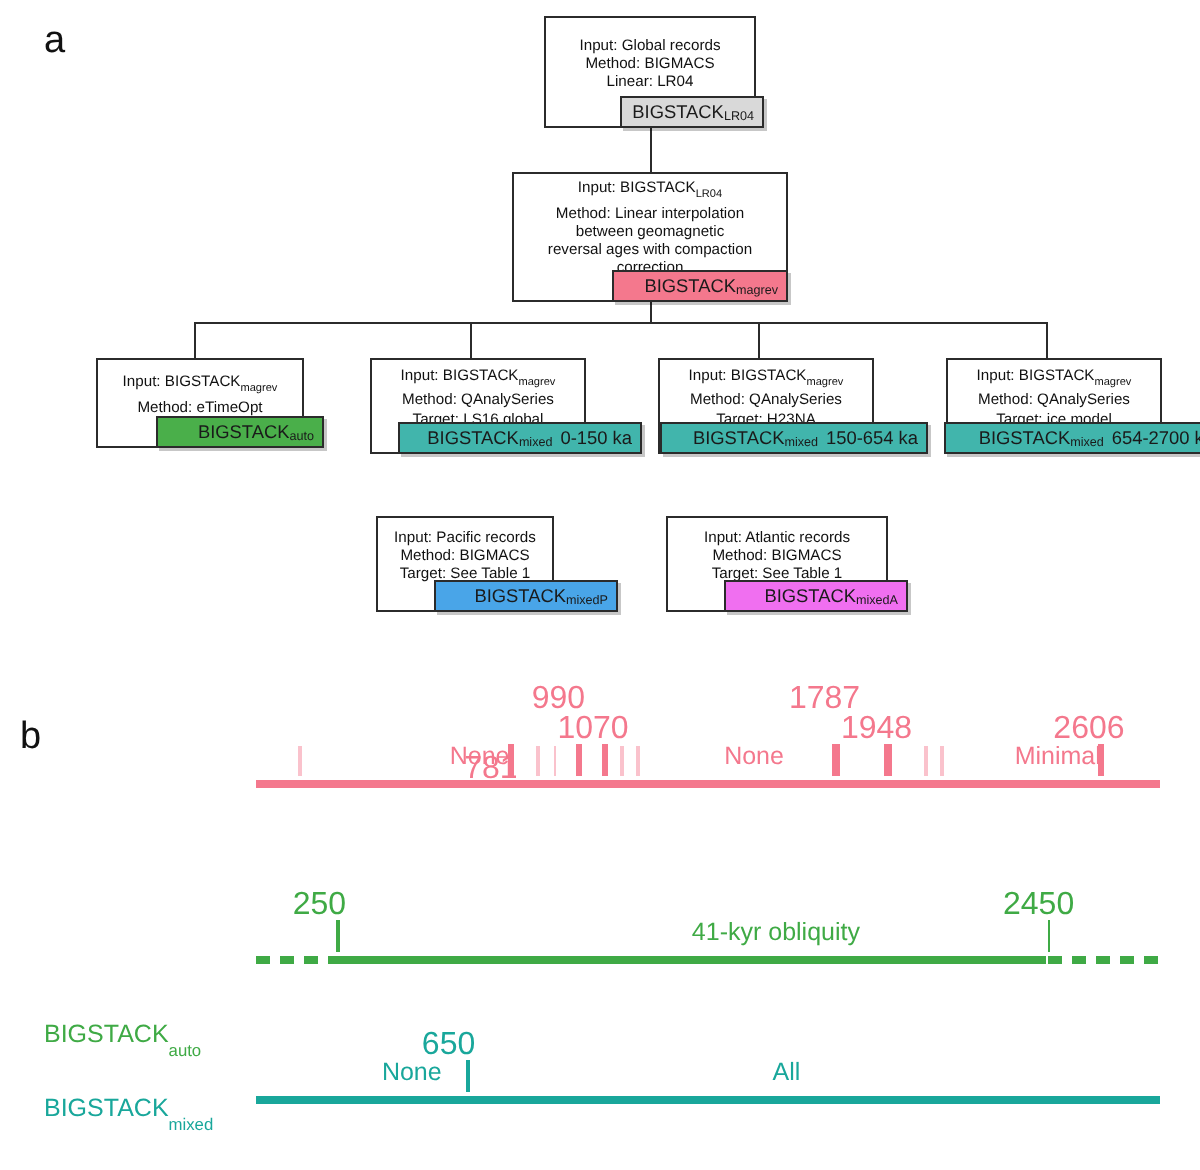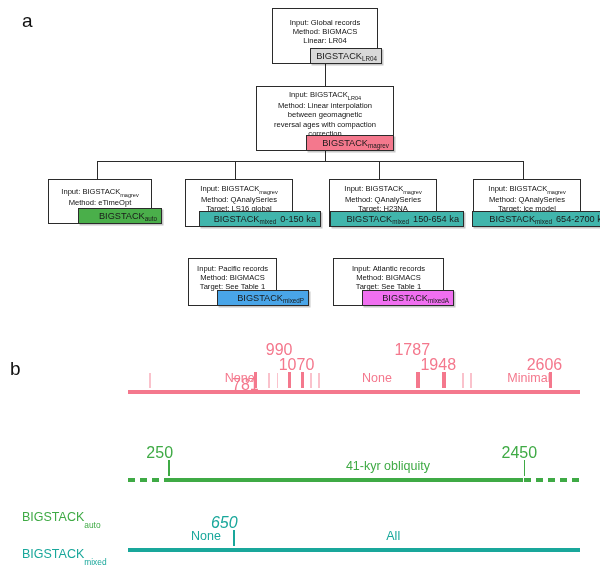--- a/index.html
+++ b/index.html
@@ -192,18 +192,18 @@
         <div class="tick" style="width: 1.8px; left: 168.357px; top: 115px; height: 16px; background: rgb(63, 170, 69);"></div>
         <div class="tick" style="width: 1.8px; left: 523.5px; top: 115px; height: 16px; background: rgb(63, 170, 69);"></div>
         <div class="tl-lab" style="left: 146.357px; width: 44px; top: 99px; color: rgb(63, 170, 69);">250</div>
         <div class="tl-lab" style="left: 501.5px; width: 44px; top: 99px; color: rgb(63, 170, 69);">2450</div>
         <div class="tl-word" style="top: 114px; color: rgb(63, 170, 69); left: 345.929px;">41-kyr obliquity</div>
       </div>
       <div class="tl-row" style="top: 0px;">
         <div class="tl-name" style="left: 22px; top: 202px; color: rgb(25, 167, 155);"><span>BIGSTACK</span><span class="sub">mixed</span></div>
         <div class="tl-bar" style="top: 203px; left: 128px; width: 452px; background: rgb(25, 167, 155);"></div>
         <div class="tick" style="width: 1.8px; left: 232.929px; top: 185px; height: 16px; background: rgb(25, 167, 155);"></div>
-        <div class="tl-lab" style="left: 210.929px; width: 44px; top: 169px; color: rgb(25, 167, 155); font-style: italic;">650</div>
+        <div class="tl-lab" style="left: 210.929px; width: 44px; top: 169px; color: rgb(25, 167, 155);">650</div>
         <div class="tl-word" style="top: 184px; color: rgb(25, 167, 155); left: 190.957px;">None</div>
         <div class="tl-word" style="top: 184px; color: rgb(25, 167, 155); left: 386.286px;">All</div>
       </div>
     </div>
 </div>
 
 </body></html>

